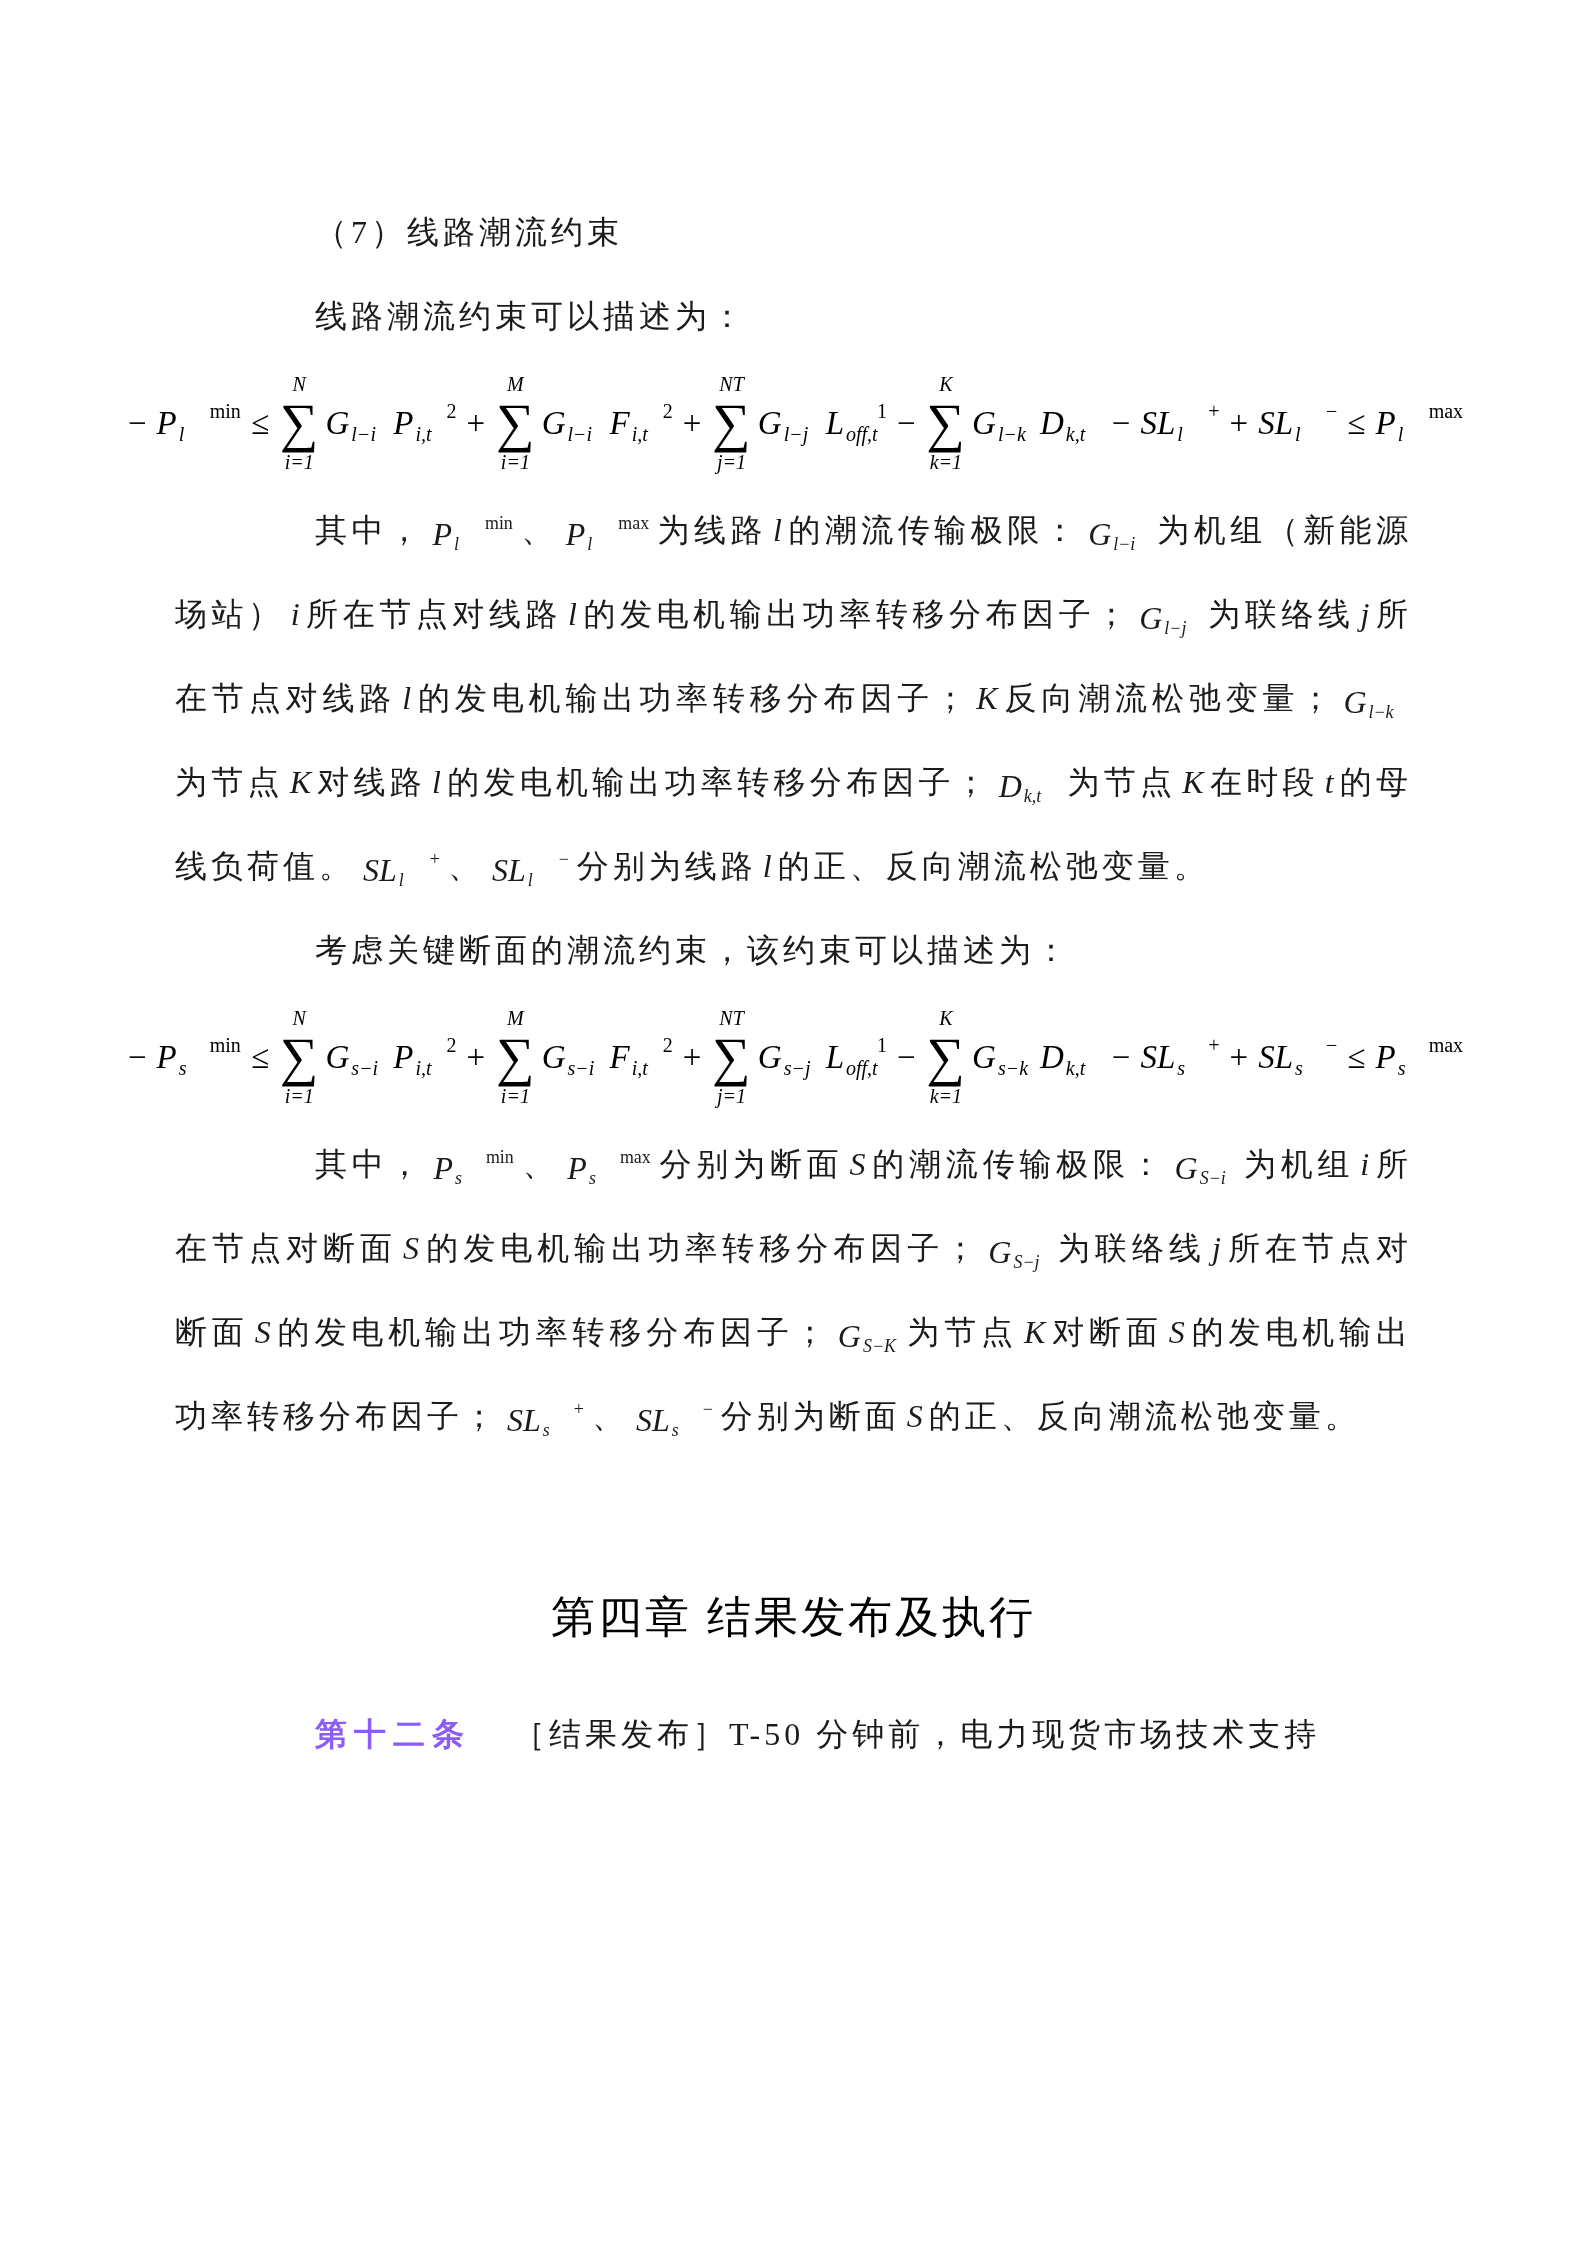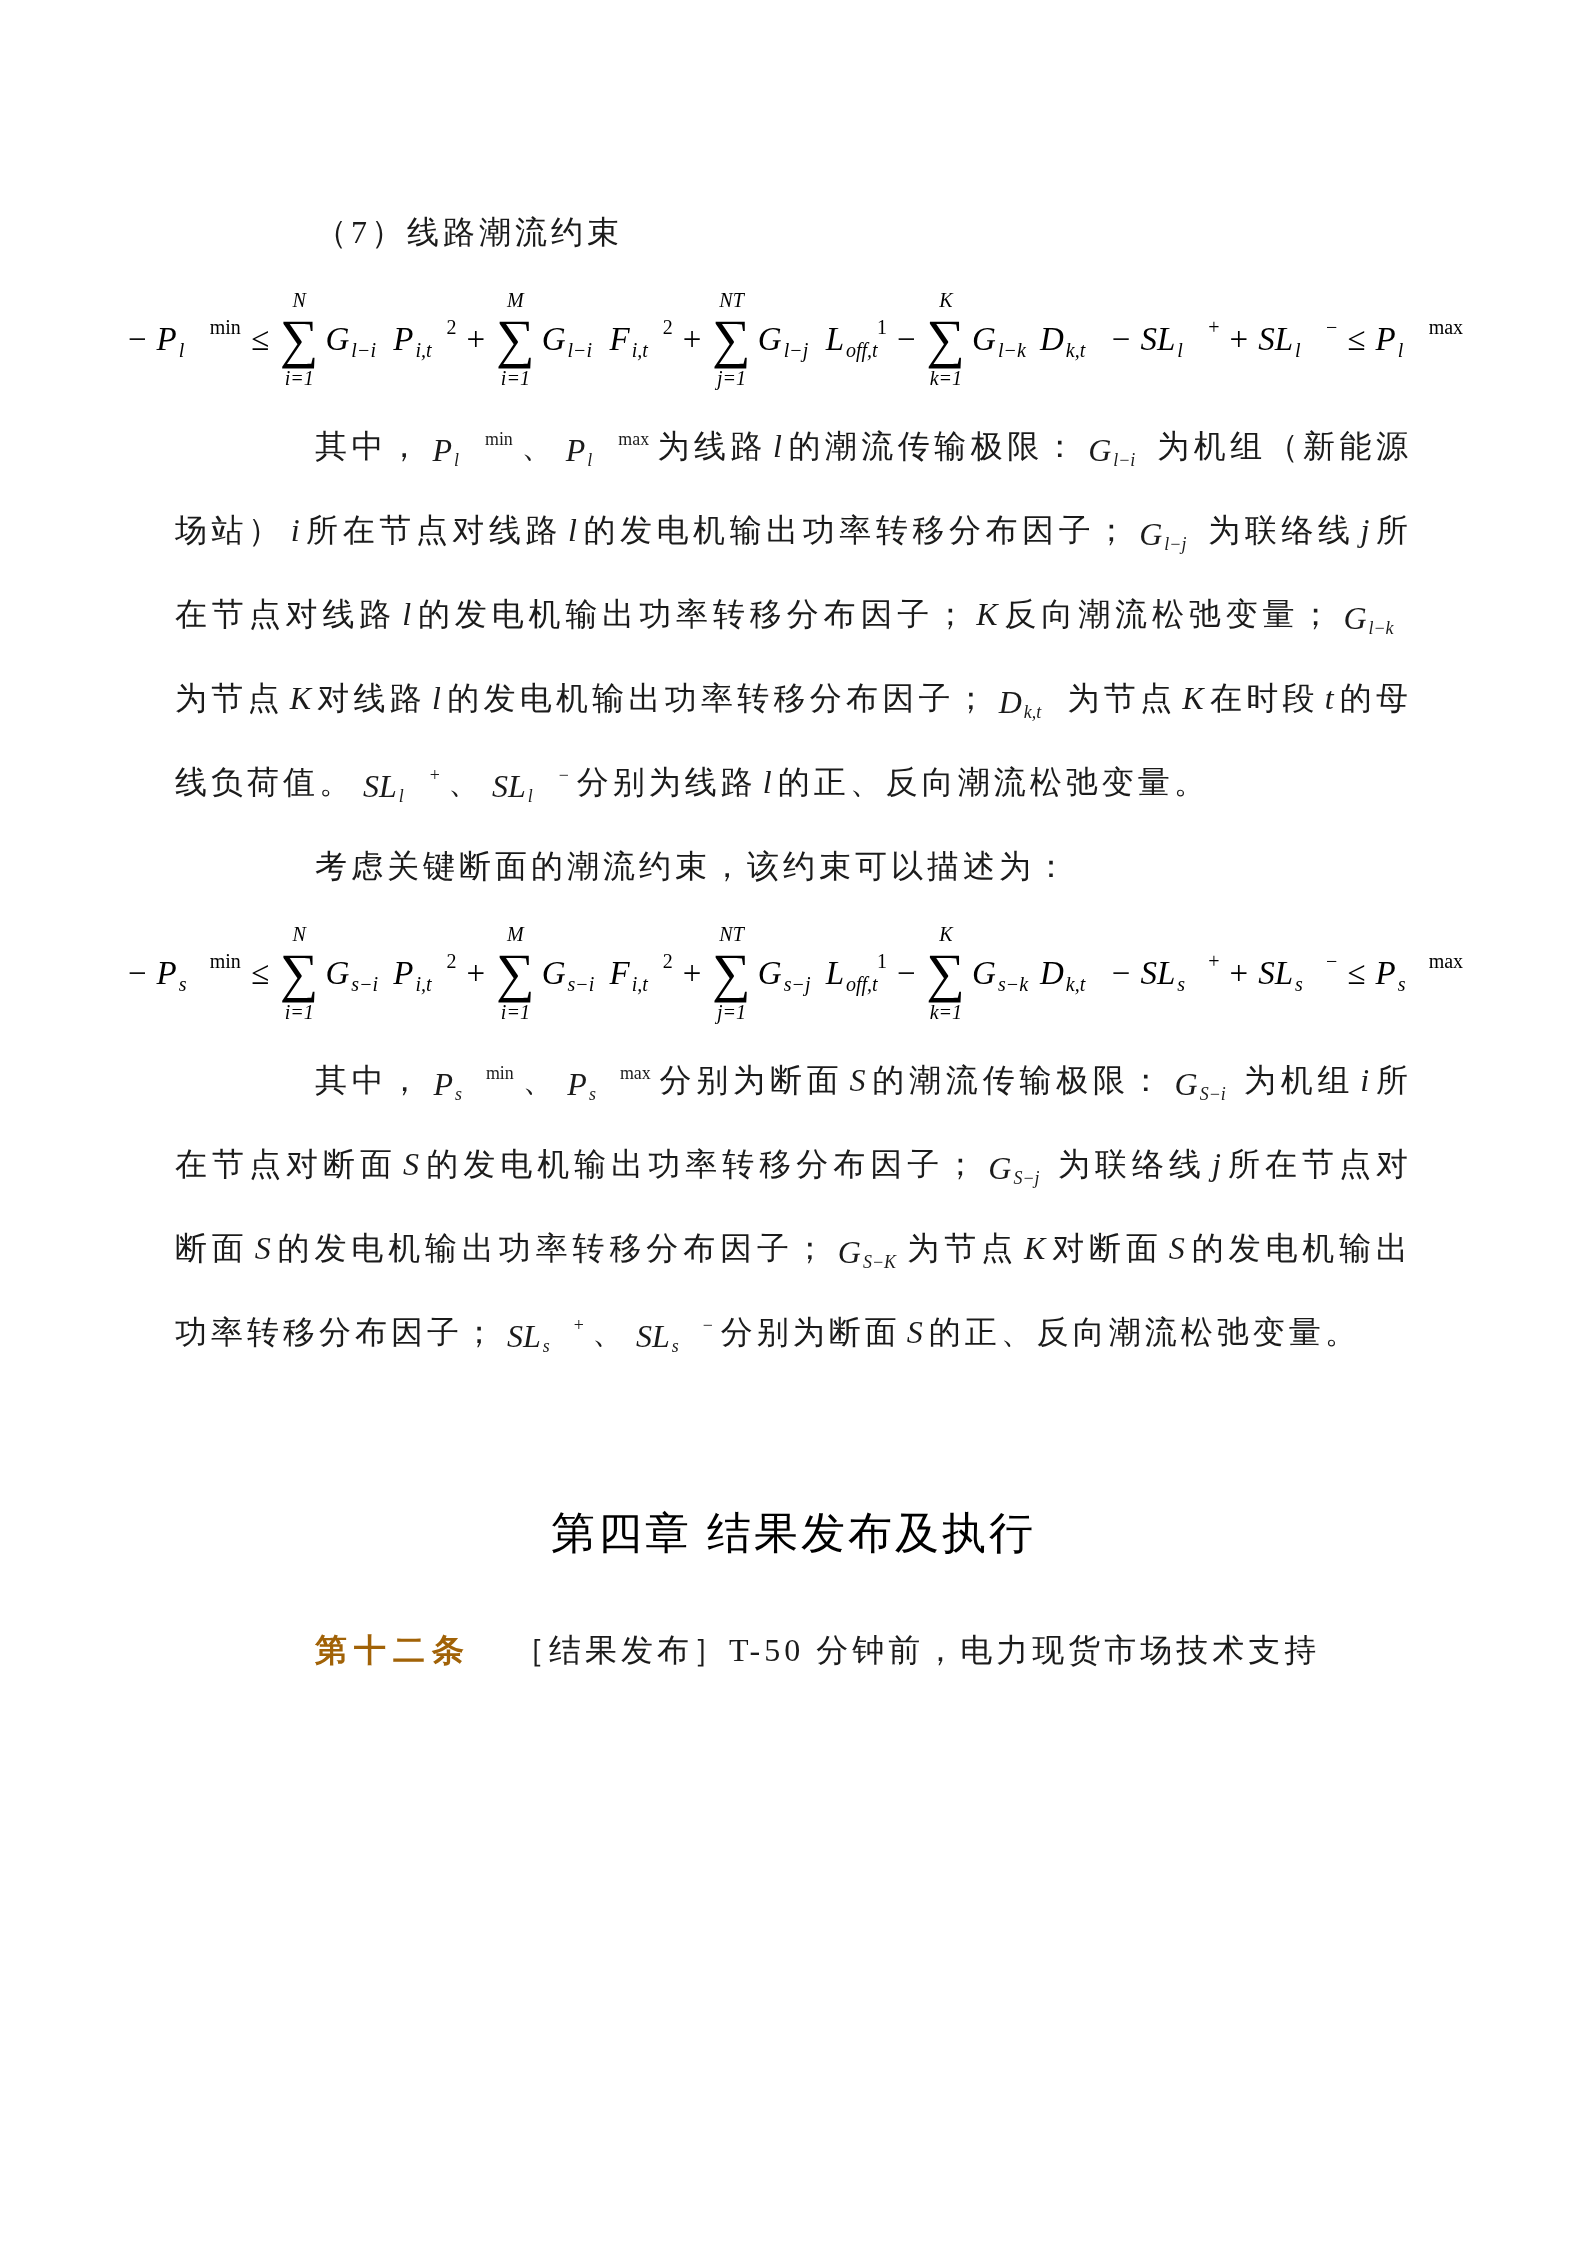--- a/index.html
+++ b/index.html
@@ -20,21 +20,21 @@
     text-align:justify;
     letter-spacing:4px;
   }
   .indent{text-indent:140px;}
   .article{margin-top:44px;}
   .t{letter-spacing:4px;}
   .bold-run{
     font-family:"Liberation Sans","DejaVu Sans",sans-serif;
     font-weight:bold;
     letter-spacing:7px;
-    color:#a16207;
+    color:#8b5cf6;
   }
   .gap{display:inline-block;width:42px;}
   .mvar{
     font-style:italic;
     letter-spacing:0;
     margin:0 6px;
   }
   
   .ms{
     display:inline-flex;
@@ -91,20 +91,21 @@
     color:#000;
     letter-spacing:3px;
     margin:128px 0 0 0;
   }
 </style>
 </head>
 <body>
 
 <div class="page">
   <p class="para indent"><span class="t">（7）线路潮流约束</span></p>
+  <p class="para indent"><span class="t">线路潮流约束可以描述为：</span></p>
   <div class="formula">
       <span class="frow">
         <span class="fop">−</span>
         <span class="ms">
           <span class="b">P</span>
           <span class="scr">
             <span class="sup">min</span>
             <span class="sub">l</span>
           </span>
         </span>

